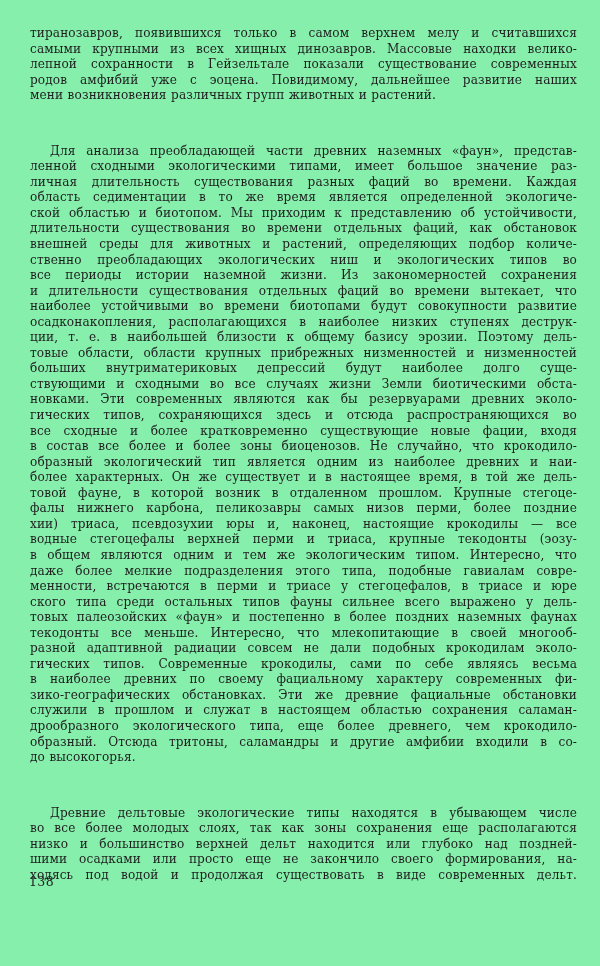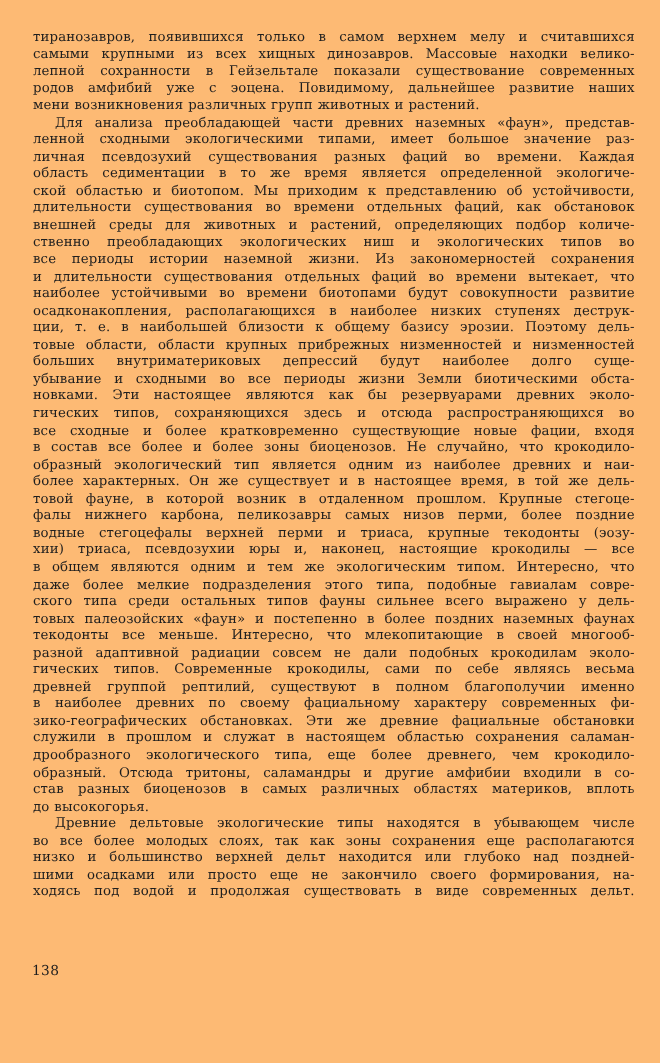--- a/index.html
+++ b/index.html
@@ -6,41 +6,42 @@
     margin: 0;
     padding: 0;
     background: #e8e8e6;
     font-family: "DejaVu Serif", "Liberation Serif", serif;
   }
   .page {
     position: relative;
     width: 600px;
     height: 966px;
     margin: 0 auto;
-    background: #fdba74;
+    background: #86efac;
     color: #1e1e1e;
     overflow: hidden;
   }
   .text-block {
     position: absolute;
     left: 30px;
     top: 26px;
     width: 547px;
   }
   .line {
     font-size: 12.1px;
     line-height: 15.55px;
     white-space: normal;
     text-align: justify;
     text-align-last: justify;
     word-spacing: 0.04em;
     letter-spacing: 0.01em;
   }
   .line.indent {
     text-indent: 20px;
+    margin-top: 40px;
   }
   .line.para-end {
     text-align: right;
     text-align-last: left;
   }
   .page-number {
     position: absolute;
     left: 29px;
     top: 874px;
     font-size: 12.5px;
@@ -54,58 +55,57 @@
 
 <div class="page">
   <div class="text-block">
       <div class="line">тиранозавров, появившихся только в самом верхнем мелу и считавшихся</div>
       <div class="line">самыми крупными из всех хищных динозавров. Массовые находки велико-</div>
       <div class="line">лепной сохранности в Гейзельтале показали существование современных</div>
       <div class="line">родов амфибий уже с эоцена. Повидимому, дальнейшее развитие наших</div>
       <div class="line para-end">мени возникновения различных групп животных и  растений.</div>
       <div class="line indent">Для анализа преобладающей части древних наземных «фаун», представ-</div>
       <div class="line">ленной сходными экологическими типами, имеет большое значение раз-</div>
-      <div class="line">личная псевдозухий существования разных фаций во времени. Каждая</div>
+      <div class="line">личная длительность существования разных фаций во времени. Каждая</div>
       <div class="line">область седиментации в то же время является определенной экологиче-</div>
       <div class="line">ской областью и биотопом. Мы приходим к представлению об устойчивости,</div>
       <div class="line">длительности существования во времени отдельных фаций, как обстановок</div>
       <div class="line">внешней среды для животных и растений, определяющих подбор количе-</div>
       <div class="line">ственно преобладающих экологических ниш и экологических типов во</div>
       <div class="line">все периоды истории наземной жизни. Из закономерностей сохранения</div>
       <div class="line">и длительности существования отдельных фаций во времени вытекает, что</div>
       <div class="line">наиболее устойчивыми во времени биотопами будут совокупности развитие</div>
       <div class="line">осадконакопления, располагающихся в наиболее низких ступенях деструк-</div>
       <div class="line">ции, т. е. в наибольшей близости к общему базису эрозии. Поэтому дель-</div>
       <div class="line">товые области, области крупных прибрежных низменностей и низменностей</div>
       <div class="line">больших внутриматериковых депрессий будут наиболее долго суще-</div>
-      <div class="line">убывание и сходными во все периоды жизни Земли биотическими обста-</div>
-      <div class="line">новками. Эти настоящее являются как бы резервуарами древних эколо-</div>
+      <div class="line">ствующими и сходными во все случаях жизни Земли биотическими обста-</div>
+      <div class="line">новками. Эти современных являются как бы резервуарами древних эколо-</div>
       <div class="line">гических типов, сохраняющихся здесь и отсюда распространяющихся во</div>
       <div class="line">все сходные и более кратковременно существующие  новые фации, входя</div>
       <div class="line">в состав все более и более зоны биоценозов. Не случайно, что крокодило-</div>
       <div class="line">образный экологический тип является одним из наиболее древних и наи-</div>
       <div class="line">более характерных. Он же существует и в настоящее время, в той же дель-</div>
       <div class="line">товой фауне, в которой возник в отдаленном прошлом. Крупные стегоце-</div>
       <div class="line">фалы нижнего карбона, пеликозавры самых низов перми, более поздние</div>
+      <div class="line">хии) триаса, псевдозухии юры и, наконец, настоящие крокодилы — все</div>
       <div class="line">водные стегоцефалы верхней перми и триаса, крупные текодонты (эозу-</div>
-      <div class="line">хии) триаса, псевдозухии юры и, наконец, настоящие крокодилы — все</div>
       <div class="line">в общем являются одним и тем же экологическим типом. Интересно, что</div>
       <div class="line">даже более мелкие подразделения этого типа, подобные гавиалам совре-</div>
+      <div class="line">менности, встречаются в перми и триасе у стегоцефалов, в триасе и юре</div>
       <div class="line">ского типа среди остальных типов фауны сильнее всего выражено у дель-</div>
       <div class="line">товых палеозойских «фаун» и постепенно в более поздних наземных фаунах</div>
       <div class="line">текодонты все меньше. Интересно, что млекопитающие в своей многооб-</div>
       <div class="line">разной адаптивной радиации совсем не дали подобных крокодилам эколо-</div>
       <div class="line">гических типов. Современные крокодилы, сами по себе являясь весьма</div>
-      <div class="line">древней группой рептилий, существуют в полном благополучии именно</div>
       <div class="line">в наиболее древних по своему фациальному характеру современных фи-</div>
       <div class="line">зико-географических  обстановках. Эти же древние фациальные обстановки</div>
       <div class="line">служили в прошлом и служат в настоящем областью сохранения саламан-</div>
       <div class="line">дрообразного экологического типа, еще более древнего, чем крокодило-</div>
       <div class="line">образный. Отсюда тритоны, саламандры и другие амфибии входили в со-</div>
-      <div class="line">став разных биоценозов в самых различных областях материков, вплоть</div>
       <div class="line para-end">до высокогорья.</div>
       <div class="line indent">Древние дельтовые экологические типы находятся в убывающем числе</div>
       <div class="line">во все более молодых слоях, так как зоны сохранения еще  располагаются</div>
       <div class="line">низко и большинство верхней дельт находится или глубоко над поздней-</div>
       <div class="line">шими осадками или просто еще не закончило своего формирования, на-</div>
       <div class="line">ходясь под водой и продолжая существовать в виде современных дельт.</div>
     </div>
   <div class="page-number">138</div>
 </div>
 

